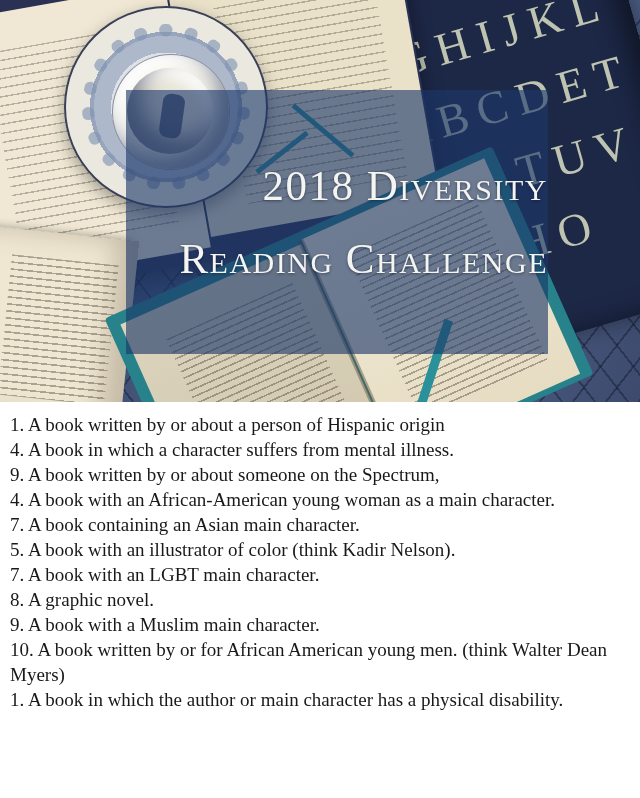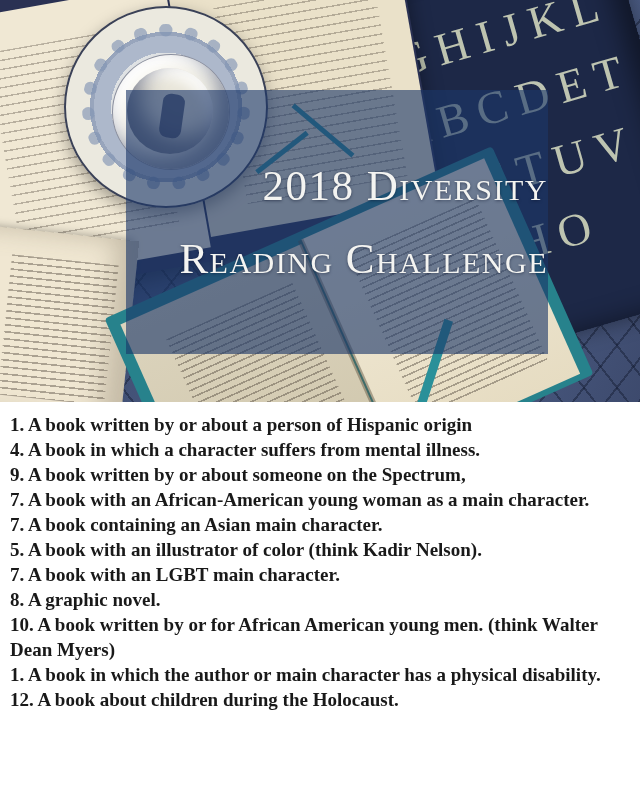--- a/index.html
+++ b/index.html
@@ -80,21 +80,21 @@
     font-variant:small-caps;font-weight:400;font-size:43px;line-height:49px;
     letter-spacing:1.5px;text-align:center;white-space:nowrap;
     text-shadow:0 1px 3px rgba(10,18,40,.5);
   }
   
   .list-section{
     position:absolute;left:0;top:402px;width:640px;height:396px;background:#ffffff;
     padding:10px 8px 0 10px;box-sizing:border-box;
   }
   .challenge-item{
-    font-family:"Liberation Serif",serif;font-weight:700;font-size:19px;
+    font-family:"Liberation Serif",serif;font-weight:400;font-size:19px;
     line-height:25px;color:#191919;letter-spacing:0px;
   }
 </style>
 </head>
 <body>
 
 <div class="canvas">
 
   <div class="photo">
 
@@ -150,23 +150,23 @@
     <div class="overlay">
       <div class="overlay-title">2018 Diversity</div>
       <div class="overlay-title">Reading Challenge</div>
     </div>
   </div>
 
   <div class="list-section">
     <div class="challenge-item">1. A book written by or about a person of Hispanic origin</div>
     <div class="challenge-item">4. A book in which a character suffers from mental illness.</div>
     <div class="challenge-item">9. A book written by or about someone on the Spectrum,</div>
-    <div class="challenge-item">7. A book with an African-American young woman as a main character.</div>
+    <div class="challenge-item">4. A book with an African-American young woman as a main character.</div>
     <div class="challenge-item">7. A book containing an Asian main character.</div>
     <div class="challenge-item">5. A book with an illustrator of color (think Kadir Nelson).</div>
     <div class="challenge-item">7. A book with an LGBT main character.</div>
     <div class="challenge-item">8. A graphic novel.</div>
+    <div class="challenge-item">9. A book with a Muslim main character.</div>
     <div class="challenge-item">10. A book written by or for African American young men. (think Walter Dean Myers)</div>
     <div class="challenge-item">1. A book in which the author or main character has a physical disability.</div>
-    <div class="challenge-item">12. A book about children during the Holocaust.</div>
   </div>
 
 </div>
 
 </body></html>

